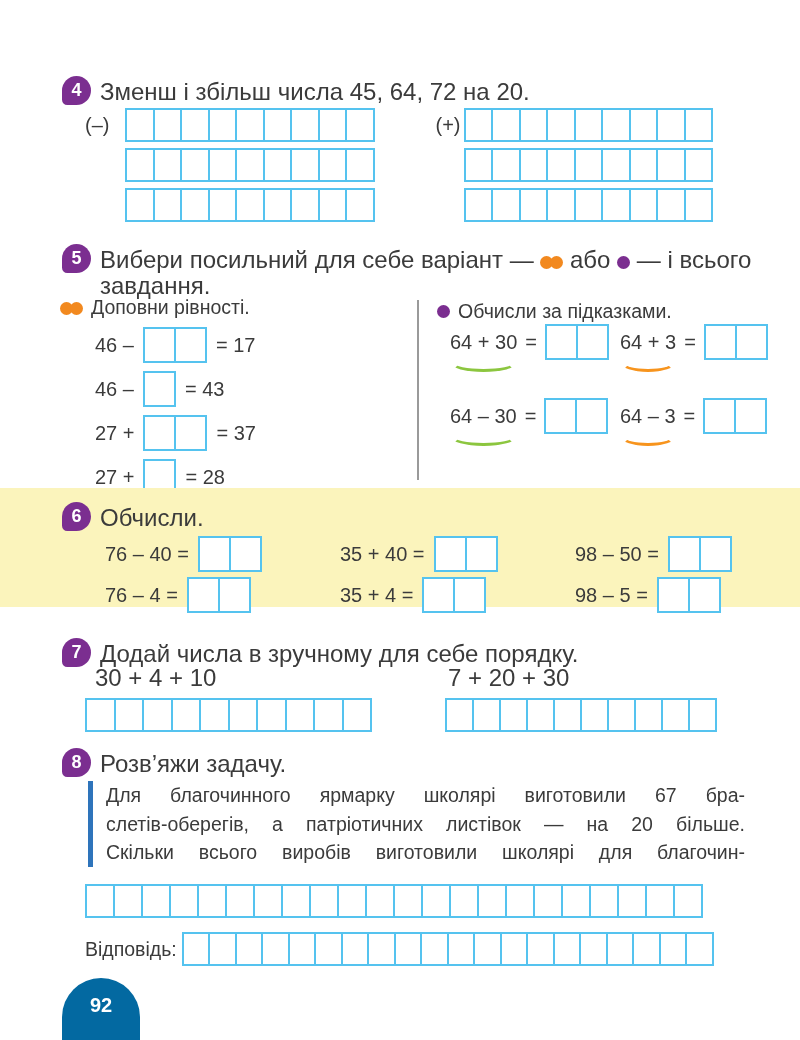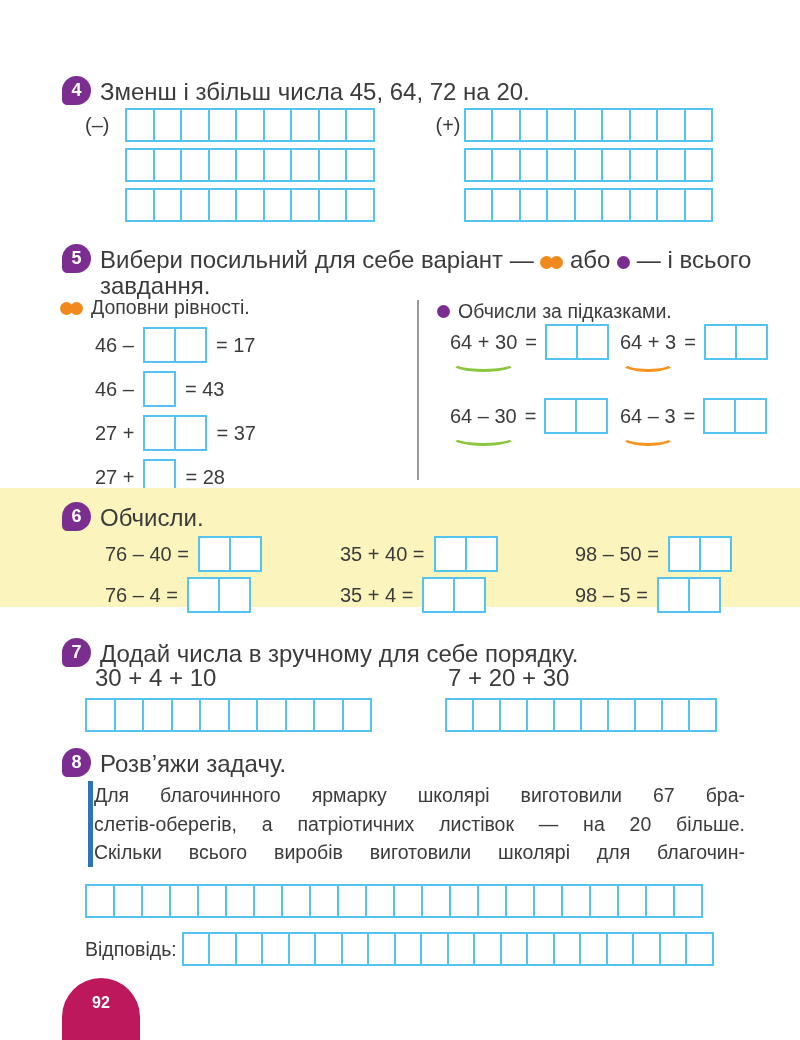--- a/index.html
+++ b/index.html
@@ -74,30 +74,30 @@
   #ex7-head{left:62px;top:638px;}
   .expr7{position:absolute;top:664px;font-size:24px;}
   #ex7-expr1{left:95px;}
   #ex7-expr2{left:448px;}
   #ex7-grid1{position:absolute;left:85px;top:698px;}
   #ex7-grid2{position:absolute;left:445px;top:698px;}
 
   
   #ex8-head{left:62px;top:748px;}
   .problem{position:absolute;left:88px;top:781px;width:657px;box-sizing:border-box;
-           border-left:5px solid #2E74BB;padding-left:1px;}
+           border-left:5px solid #2E74BB;padding-left:13px;}
   .pline{font-size:19.5px;line-height:28.5px;text-align:justify;text-align-last:justify;}
   .pline.last{text-align-last:left;}
   #ex8-work{position:absolute;left:85px;top:884px;}
   #ex8-ansrow{position:absolute;left:85px;top:932px;display:flex;align-items:center;gap:5px;}
   .anslabel{font-size:19.5px;}
 
   
-  .pagenum{position:absolute;left:62px;top:978px;width:78px;height:62px;background:#be185d;
-           border-radius:39px 39px 0 0;color:#fff;font-weight:bold;font-size:16px;
+  .pagenum{position:absolute;left:62px;top:978px;width:78px;height:62px;background:#0369a1;
+           border-radius:39px 39px 0 0;color:#fff;font-weight:bold;font-size:20px;
            text-align:center;box-sizing:border-box;padding-top:16px;}
 </style>
 </head>
 <body>
 
 <div class="page">
 
   <div class="task-head" id="ex4-head" style="left:62px;top:76px;">
     <span class="badge">4</span>
     <span class="task-title">Зменш і збільш числа 45, 64, 72 на 20.</span>

